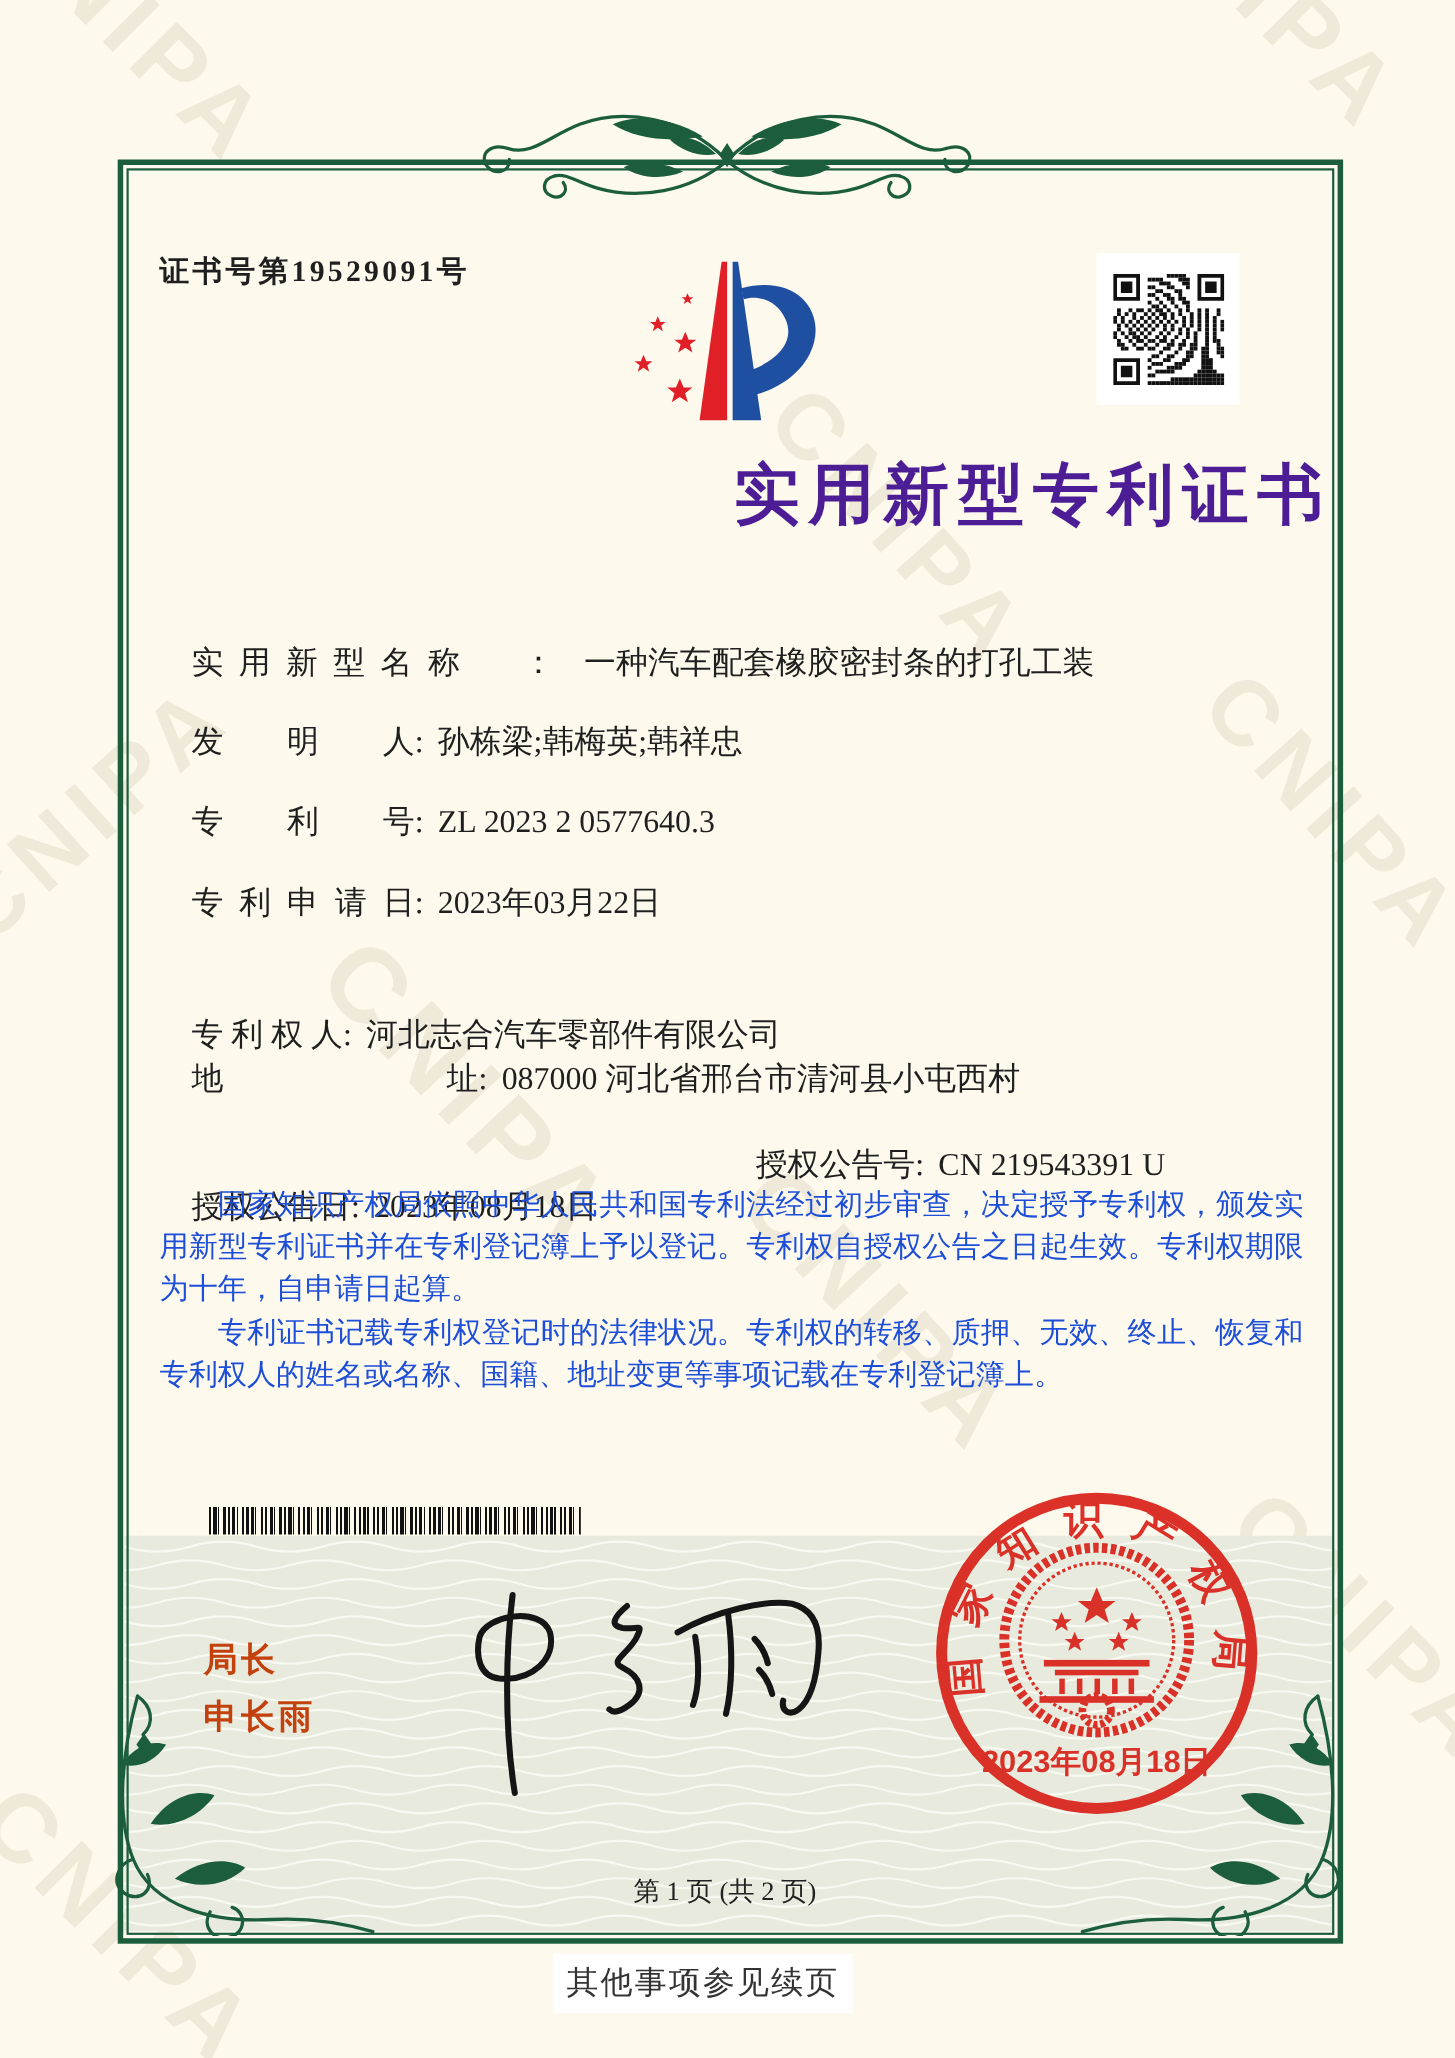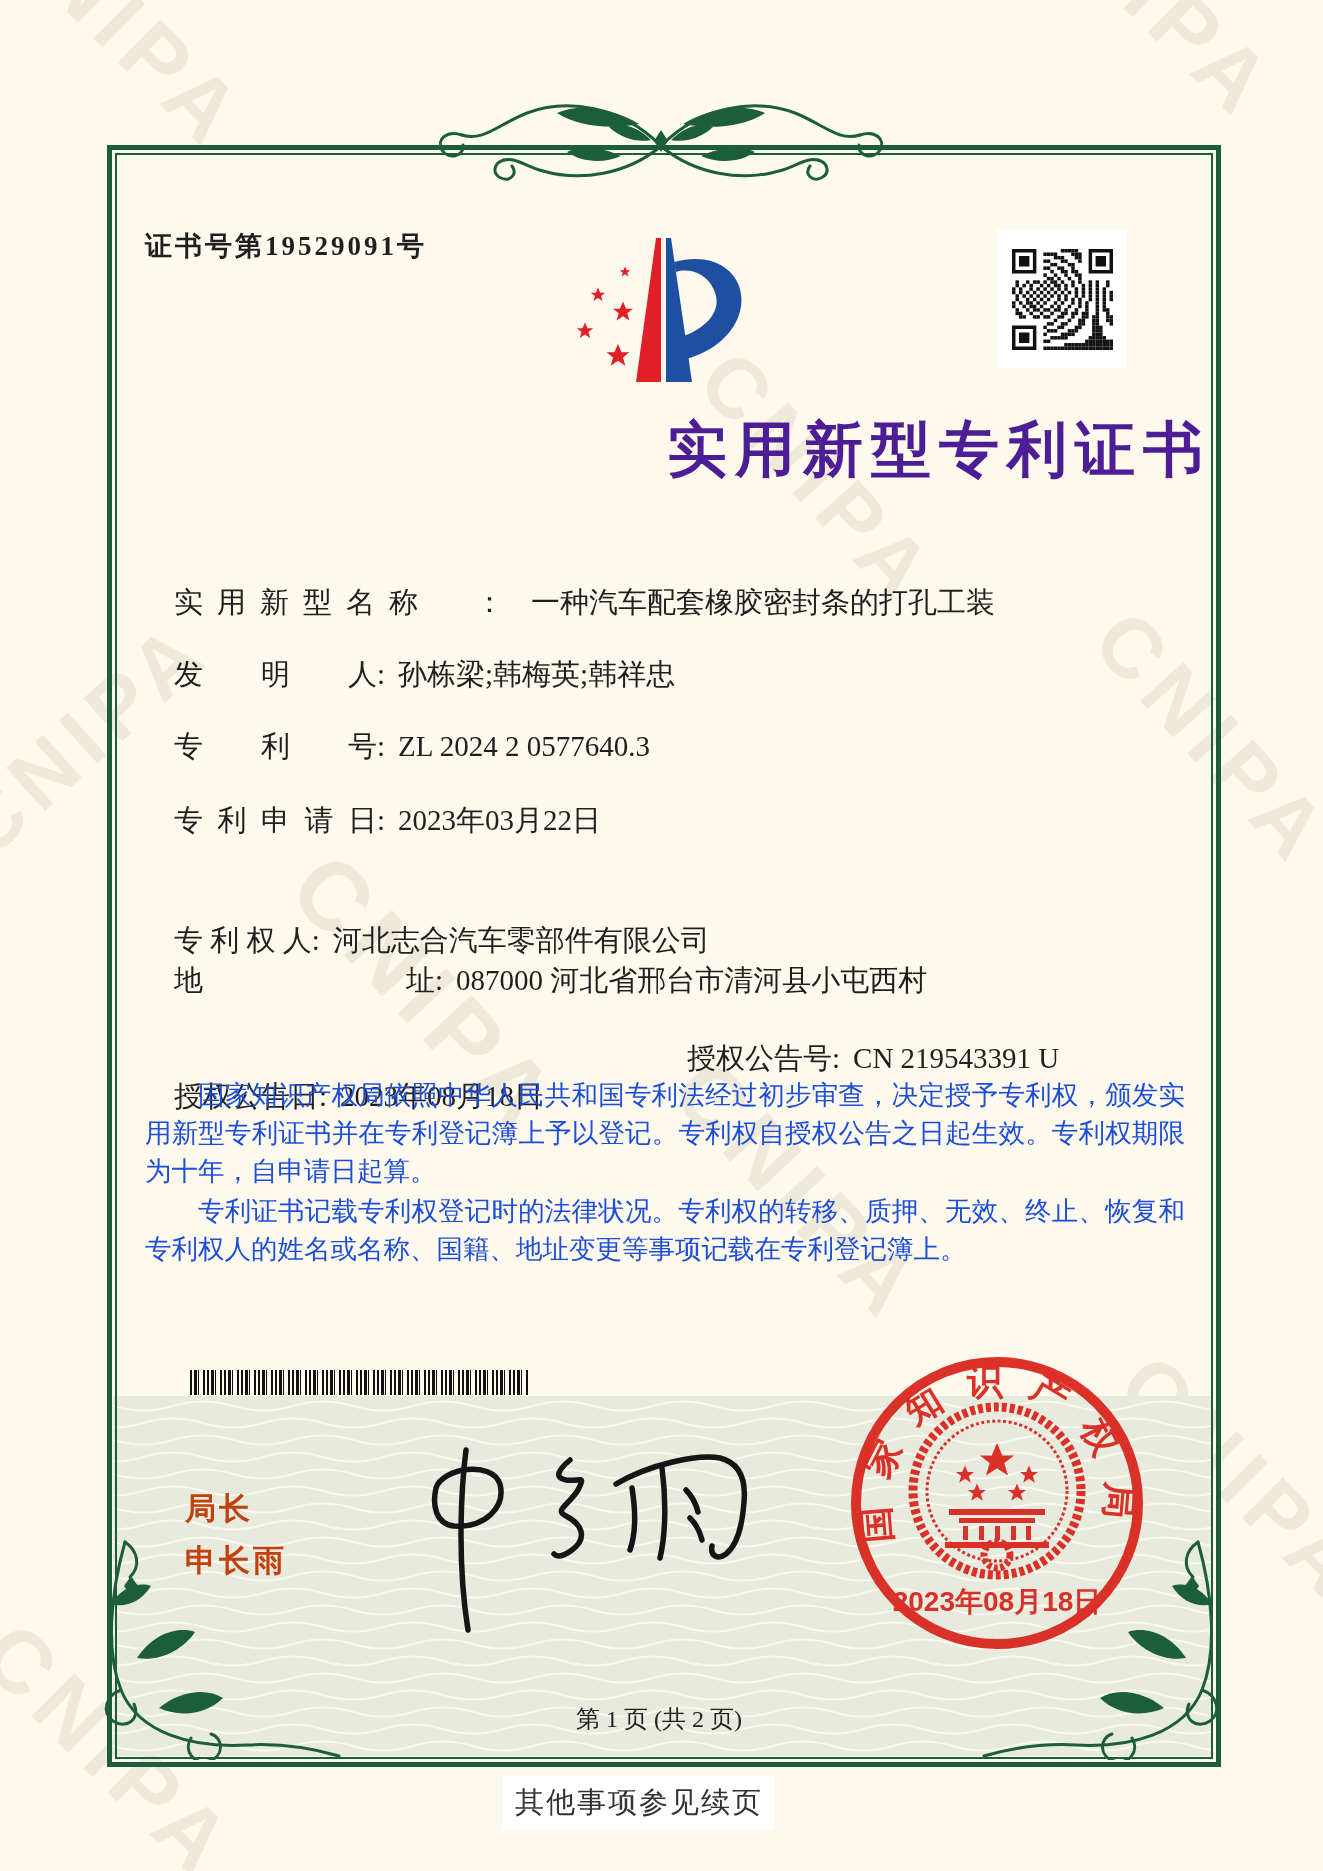--- a/index.html
+++ b/index.html
@@ -456,21 +456,21 @@
 
   <div class="title">实用新型专利证书</div>
 
   <div class="row row1" style="top:550px">
     <span class="lbl">实用新型名称　：</span><span class="val">一种汽车配套橡胶密封条的打孔工装</span>
   </div>
   <div class="row" style="top:622px">
     <span class="lbl">发　　明　　人:</span><span class="val">孙栋梁;韩梅英;韩祥忠</span>
   </div>
   <div class="row" style="top:694px">
-    <span class="lbl">专　　利　　号:</span><span class="val">ZL 2024 2 0577640.3</span>
+    <span class="lbl">专　　利　　号:</span><span class="val">ZL 2023 2 0577640.3</span>
   </div>
   <div class="row" style="top:768px">
     <span class="lbl">专  利  申  请  日:</span><span class="val">2023年03月22日</span>
   </div>
   <div class="row" style="top:888px">
     <span class="lbl">专 利 权 人:</span><span class="val">河北志合汽车零部件有限公司</span>
   </div>
   <div class="row" style="top:928px">
     <span class="lbl">地　　　　　　　址:</span><span class="val">087000 河北省邢台市清河县小屯西村</span>
   </div>

